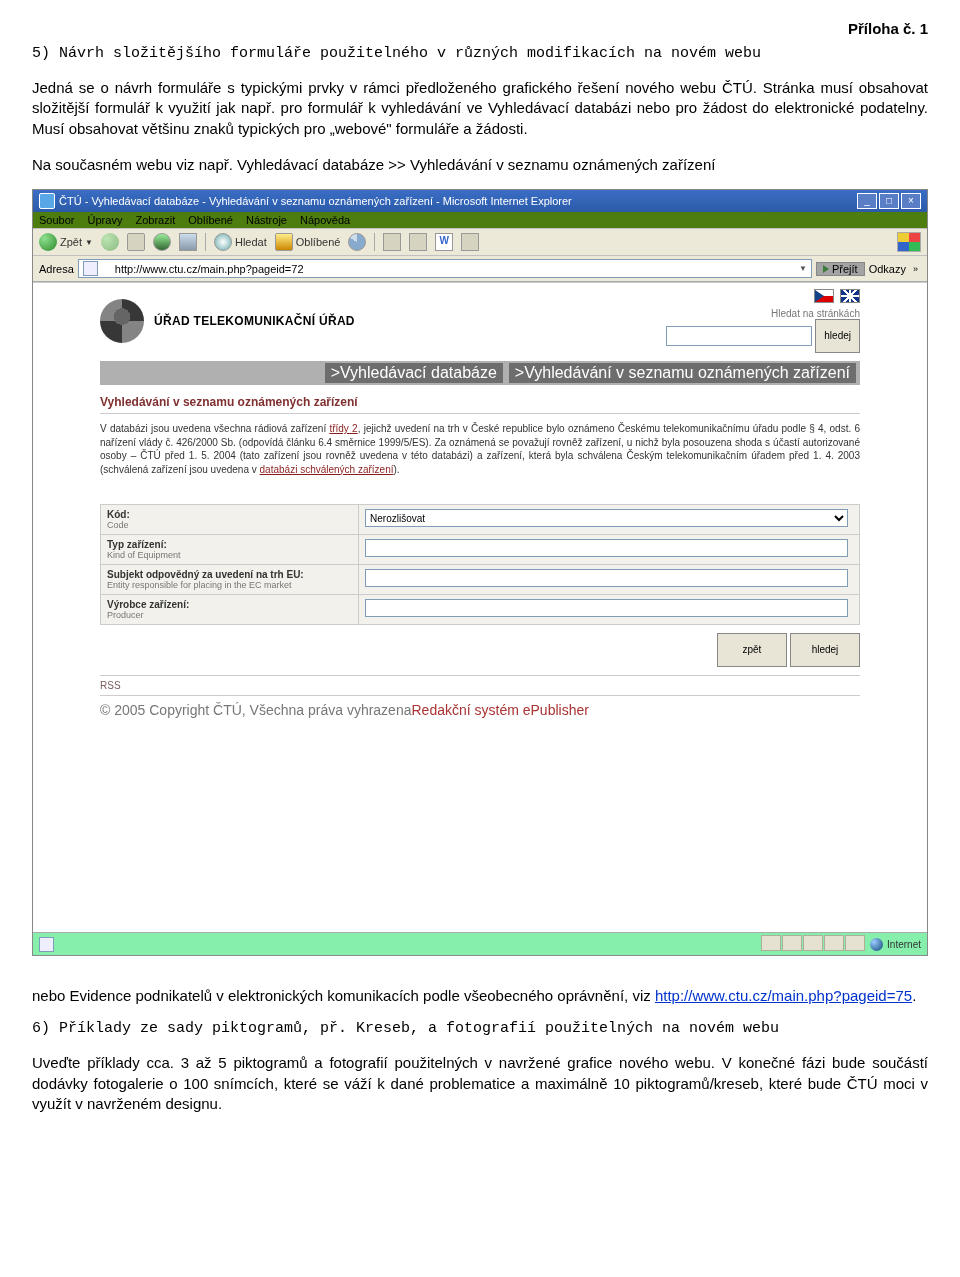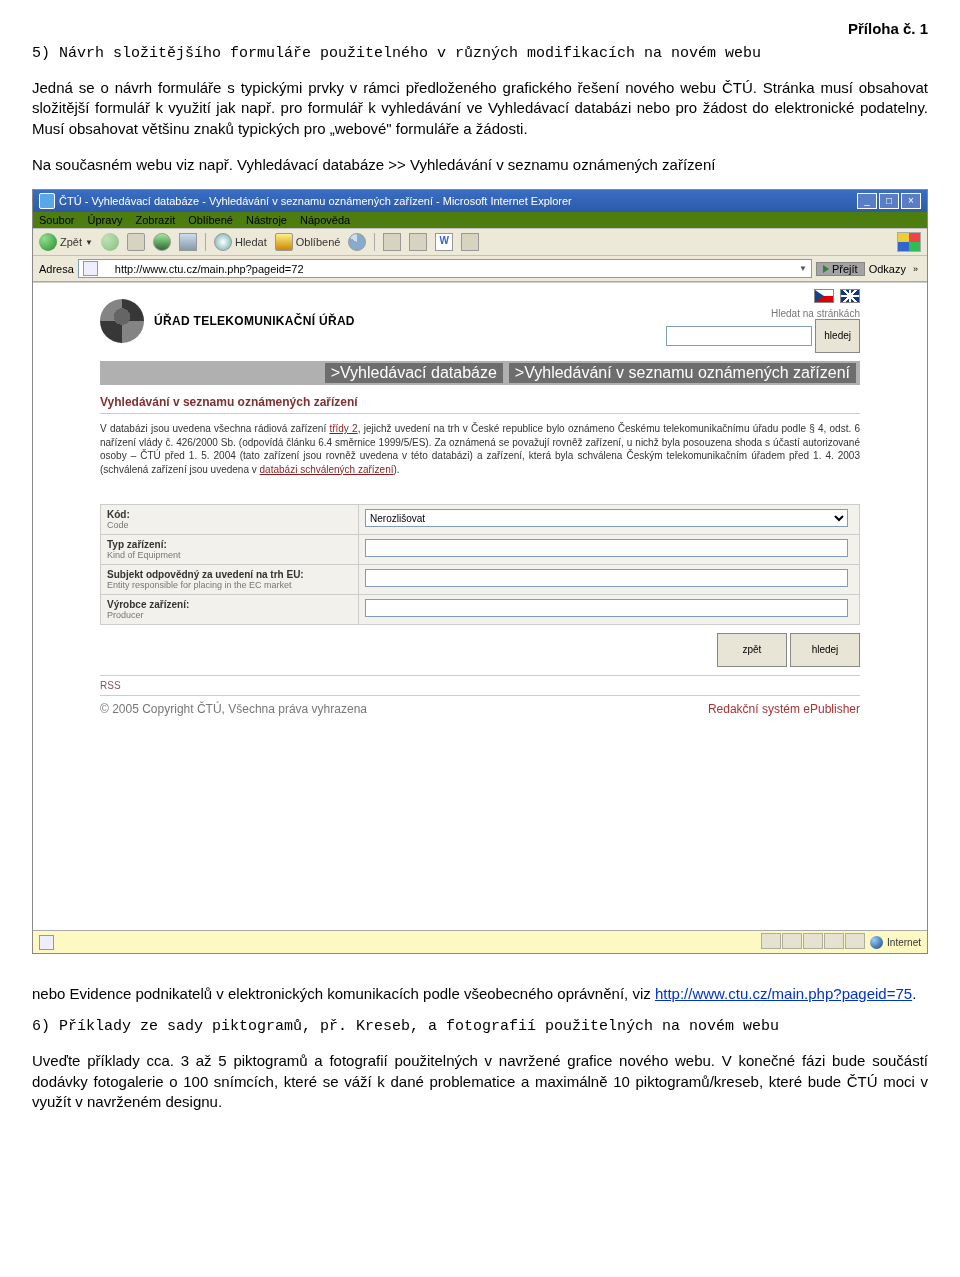--- a/index.html
+++ b/index.html
@@ -227,27 +227,27 @@
   }
   .form-buttons {
     text-align:right; padding:8px 0;
   }
   .form-buttons .mini-btn { width:70px; text-align:center; display:inline-block; }
   .rss-row {
     border-top:1px solid #ccc; border-bottom:1px solid #ccc;
     padding:4px 0; color:#7a5a5a; font-size:10px;
   }
   .footer {
-    display:flex; justify-content:space-between;
-    padding:6px 0 14px 0; font-size:12px; color:#777;
+    display:flex; 
+    padding:6px 0 14px 0; font-size:14px; color:#777;
   }
   .footer .right { color:#a33; }
   .whitespace { height:200px; background:#fff; }
   .statusbar {
-    background:#fef9c3; border-top:1px solid #aaa;
+    background:#86efac; border-top:1px solid #aaa;
     display:flex; align-items:center; justify-content:space-between;
     padding:2px 6px; font-size:10px; color:#333;
   }
   .statusbar .left { display:flex; align-items:center; gap:4px;}
   .statusbar .left .page-icon {
     width:13px;height:13px;border:1px solid #7f9db9;background:#eef;
   }
   .statusbar .right { display:flex; align-items:center; gap:4px;}
   .statusbar .segs span{
     display:inline-block;width:18px;height:14px;border:1px solid #b0ad9a;background:#e5e2d2;margin-right:1px;

